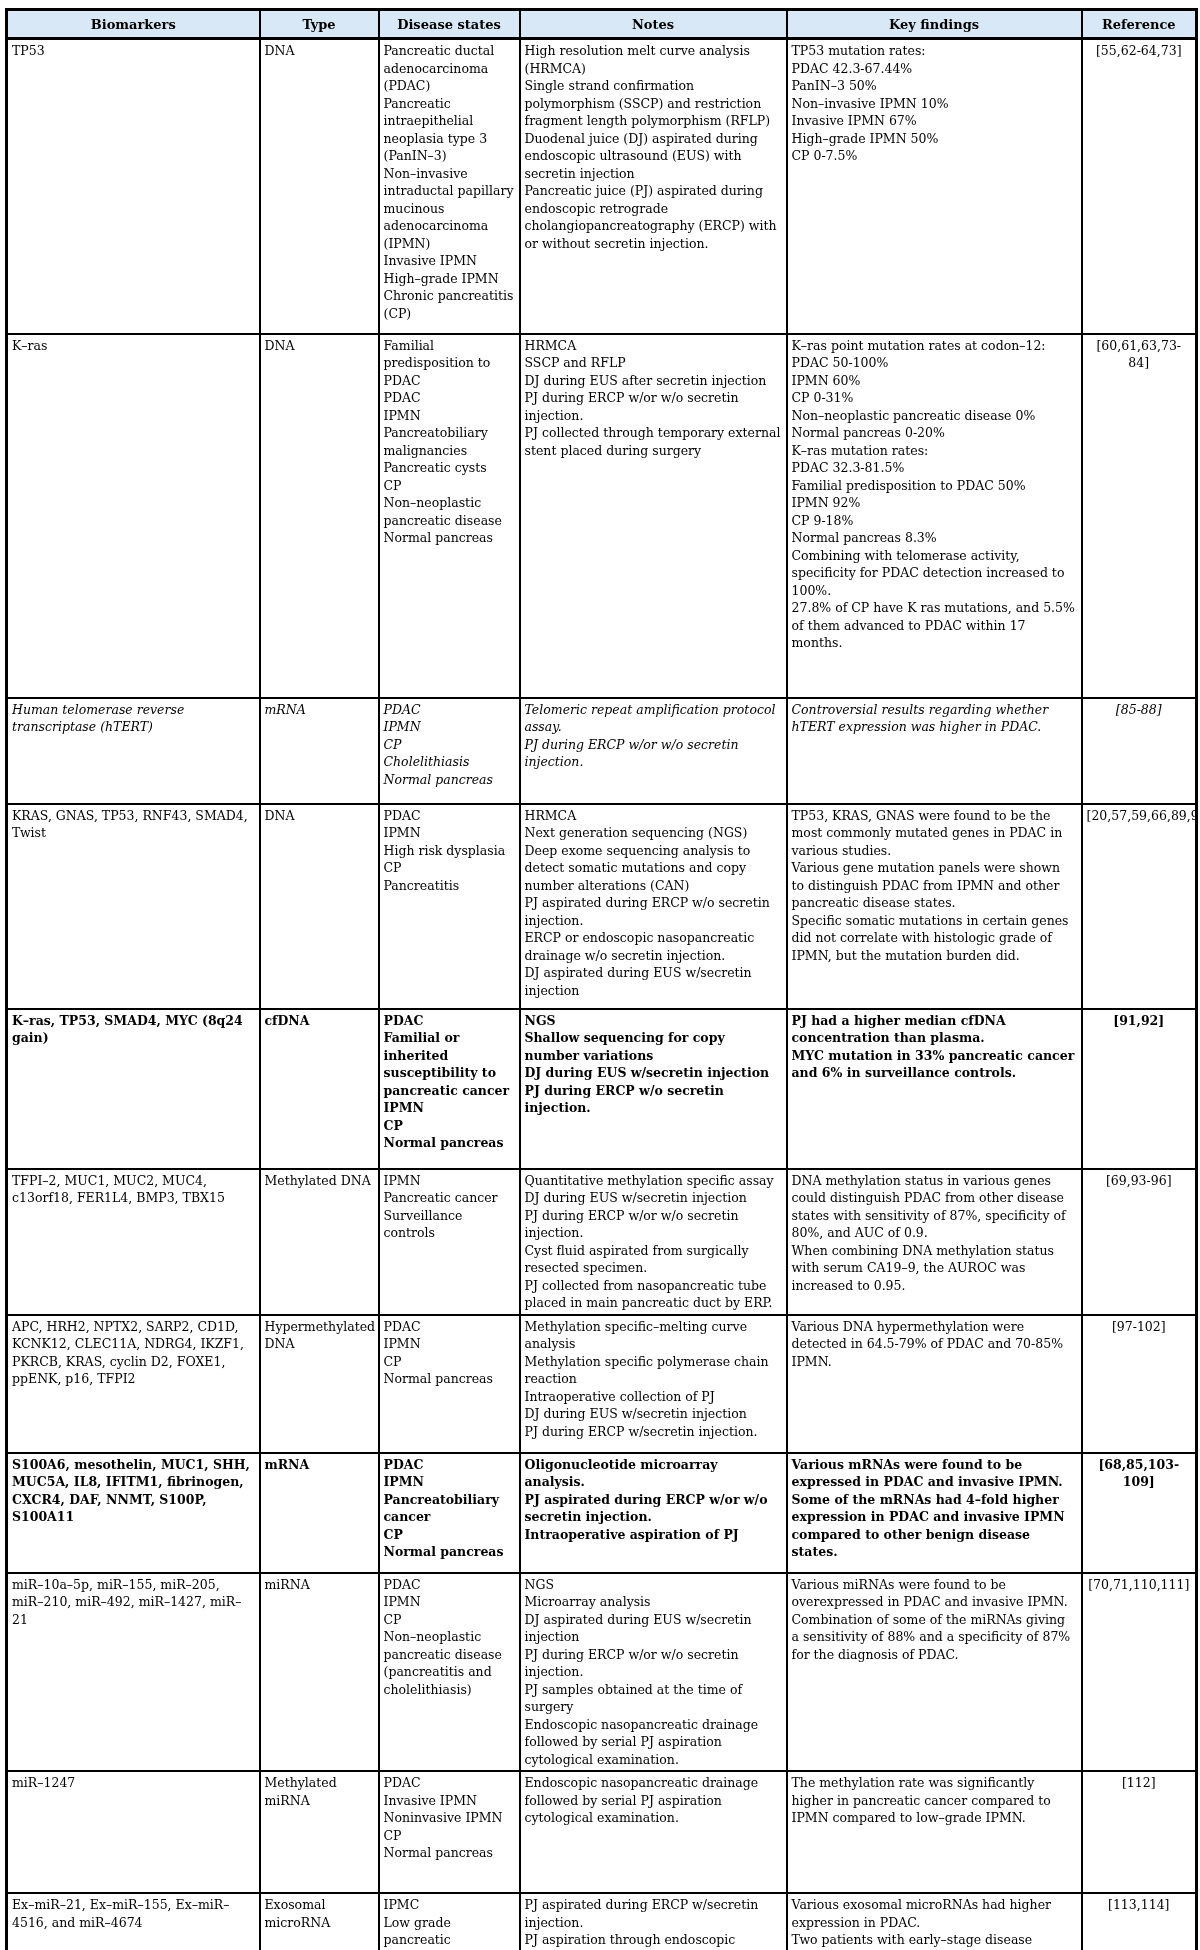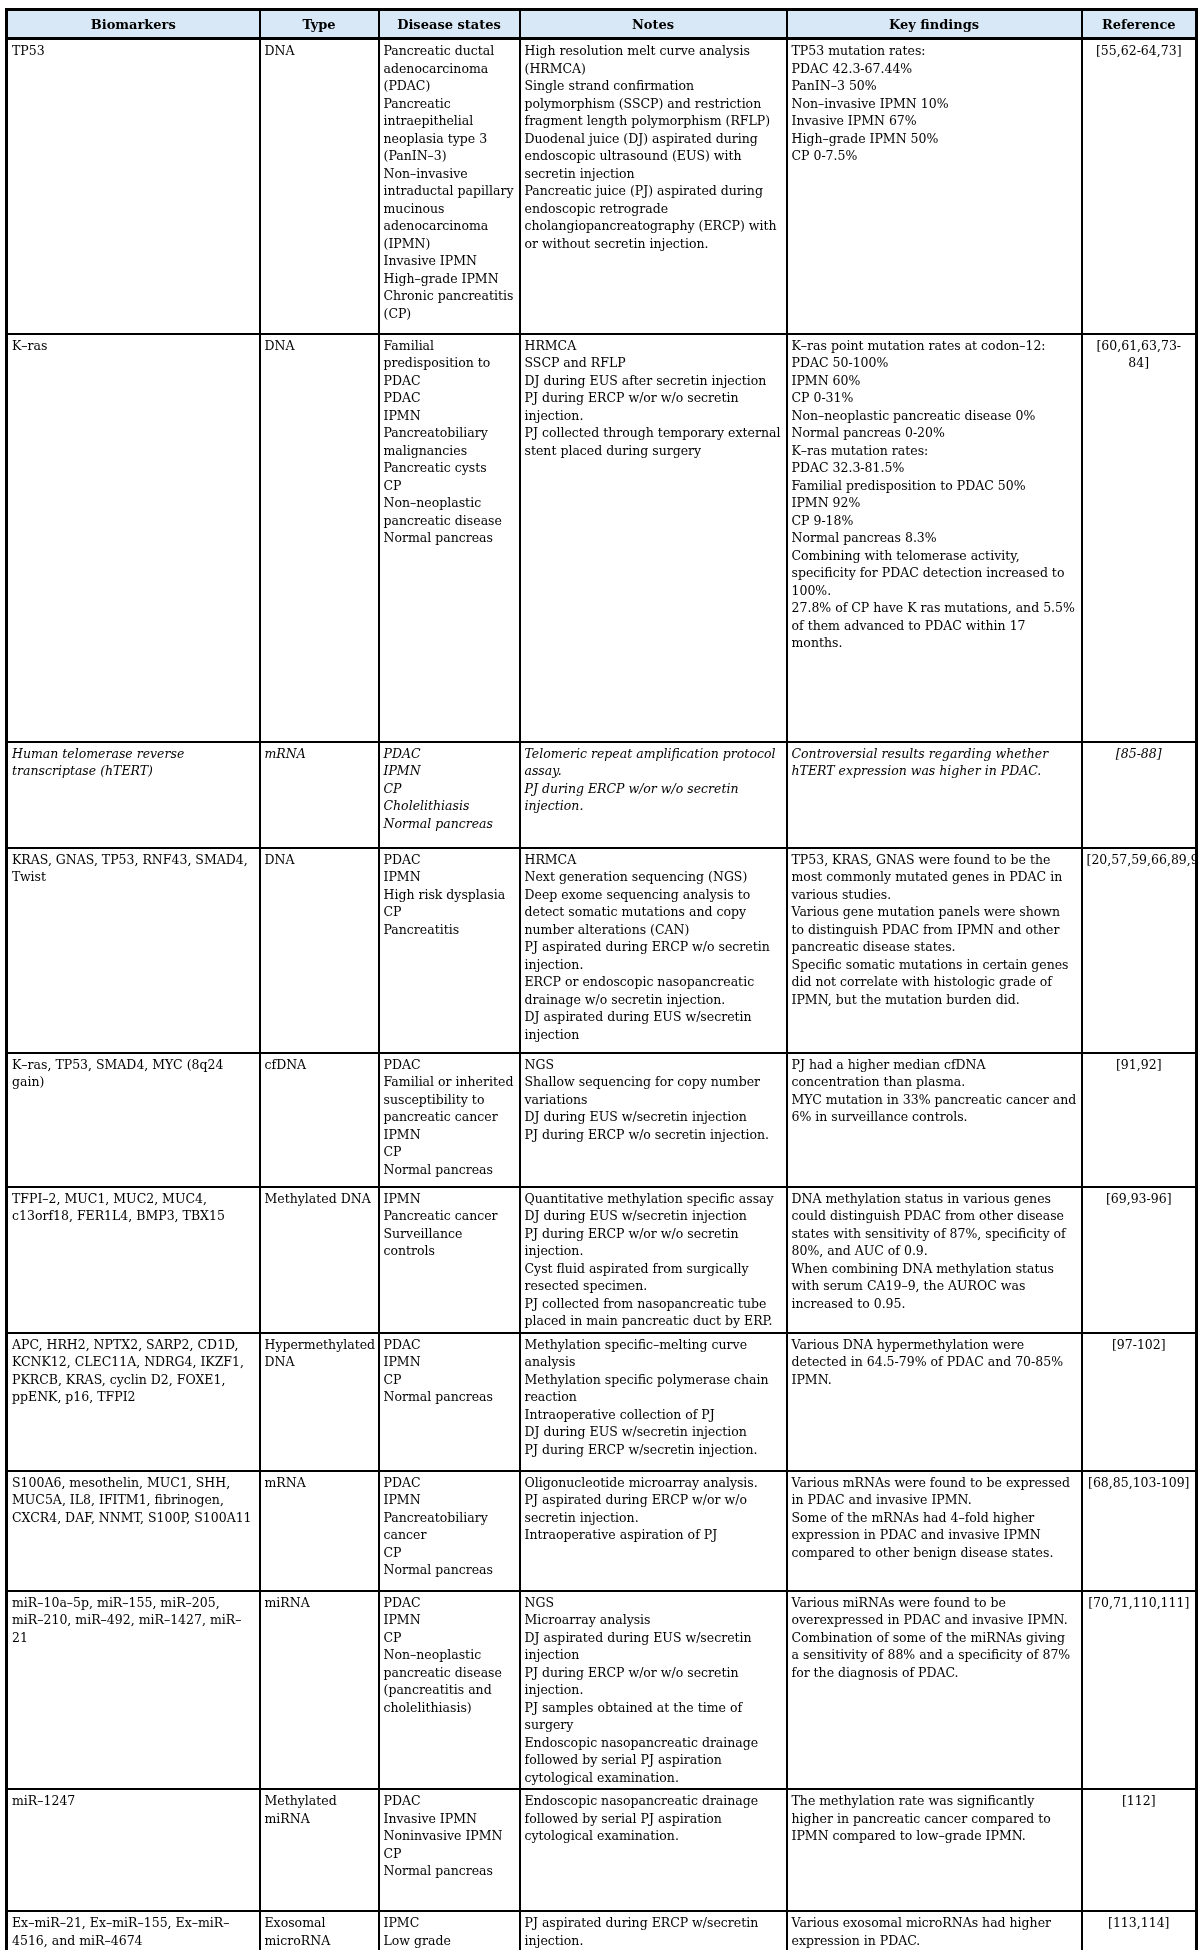--- a/index.html
+++ b/index.html
@@ -28,27 +28,27 @@
     vertical-align:top;
     padding:2px 4px 2px 4px;
     white-space:pre-line;
     line-height:1.4;
     overflow:hidden;
   }
   td.col-reference { text-align:center; }
 
   
   tbody tr:nth-child(1)  { height:295px; }
-  tbody tr:nth-child(2)  { height:408px;padding-left:12px; }
+  tbody tr:nth-child(2)  { height:364px;padding-left:12px; }
   tbody tr:nth-child(3)  { height:106px;font-style:italic; }
   tbody tr:nth-child(4)  { height:205px; }
-  tbody tr:nth-child(5)  { height:134px; }
+  tbody tr:nth-child(5)  { height:160px;font-weight:bold; }
   tbody tr:nth-child(6)  { height:139px;padding-left:14px; }
   tbody tr:nth-child(7)  { height:138px; }
-  tbody tr:nth-child(8)  { height:120px; }
+  tbody tr:nth-child(8)  { height:120px;font-weight:bold; }
   tbody tr:nth-child(9)  { height:192px;margin-top:11px; }
   tbody tr:nth-child(10) { height:122px; }
   tbody tr:nth-child(11) { height:112px; }
 </style>
 </head>
 <body>
 
 <div class="page">
   <table class="biomarkers">
     <colgroup>

